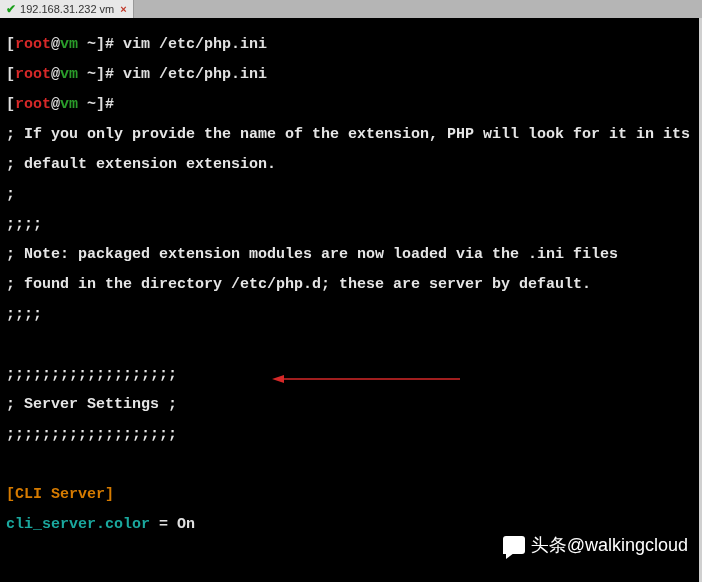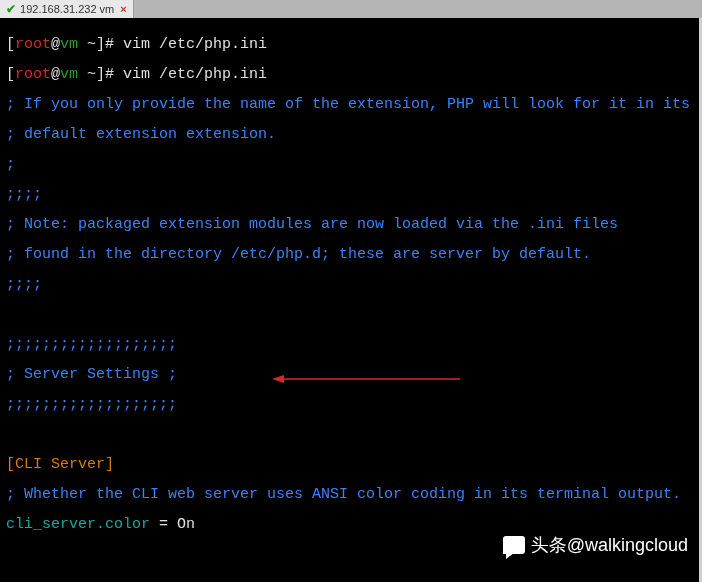--- a/index.html
+++ b/index.html
@@ -40,28 +40,28 @@
   margin-left: 6px;
   color: #c0392b;
   font-weight: bold;
   font-size: 11px;
 }
 .terminal {
   padding: 4px 6px;
   color: #d0d0d0;
   white-space: pre;
 }
-.line { height: 15px; display: block; }
+.line { height: 15px; display: block; font-weight: bold; }
 .bracket { color: #e0e0e0; }
 .user-red { color: #d62828; }
 .at { color: #e0e0e0; }
 .host-green { color: #2a9d2a; }
 .prompt-white { color: #e0e0e0; }
 .cmd-white { color: #e0e0e0; }
-.comment { color: #3b82f6; }
+.comment { color: #e5e5e5; }
 .section { color: #d67b00; }
 .key-teal { color: #1aa89e; margin-top: 36px; }
 .eq { color: #e0e0e0; }
 .val-white { color: #e0e0e0; text-align: center; }
 .arrow {
   position: absolute;
   left: 272px;
   top: 373px;
   width: 190px;
   height: 12px;
@@ -111,34 +111,34 @@
   <div class="tab">
     <span class="check">✔</span>
     <span>192.168.31.232 vm</span>
     <span class="close">×</span>
   </div>
 </div>
 
 <div class="terminal">
 <span class="line"><span class="bracket">[</span><span class="user-red">root</span><span class="at">@</span><span class="host-green">vm</span><span class="prompt-white"> ~</span><span class="bracket">]#</span><span class="cmd-white"> vim /etc/php.ini</span></span>
 <span class="line"><span class="bracket">[</span><span class="user-red">root</span><span class="at">@</span><span class="host-green">vm</span><span class="prompt-white"> ~</span><span class="bracket">]#</span><span class="cmd-white"> vim /etc/php.ini</span></span>
+<span class="line"><span class="bracket">[</span><span class="user-red">root</span><span class="at">@</span><span class="host-green">vm</span><span class="prompt-white"> ~</span><span class="bracket">]#</span><span class="cmd-white"></span></span>
 <span class="line comment">; If you only provide the name of the extension, PHP will look for it in its</span>
 <span class="line comment">; default extension extension.</span>
 <span class="line comment">;</span>
 <span class="line comment">;;;;</span>
 <span class="line comment">; Note: packaged extension modules are now loaded via the .ini files</span>
 <span class="line comment">; found in the directory /etc/php.d; these are server by default.</span>
 <span class="line comment">;;;;</span>
 <span class="line"></span>
 <span class="line comment">;;;;;;;;;;;;;;;;;;;</span>
 <span class="line comment">; Server Settings ;</span>
 <span class="line comment">;;;;;;;;;;;;;;;;;;;</span>
 <span class="line"></span>
 <span class="line section">[CLI Server]</span>
-<span class="line comment">; Whether the CLI web server uses ANSI color coding in its terminal output.</span>
 <span class="line"><span class="key-teal">cli_server.color</span><span class="eq"> = </span><span class="val-white">On</span></span>
 <span class="line"></span>
 
 
 
 
 
 
 
 

